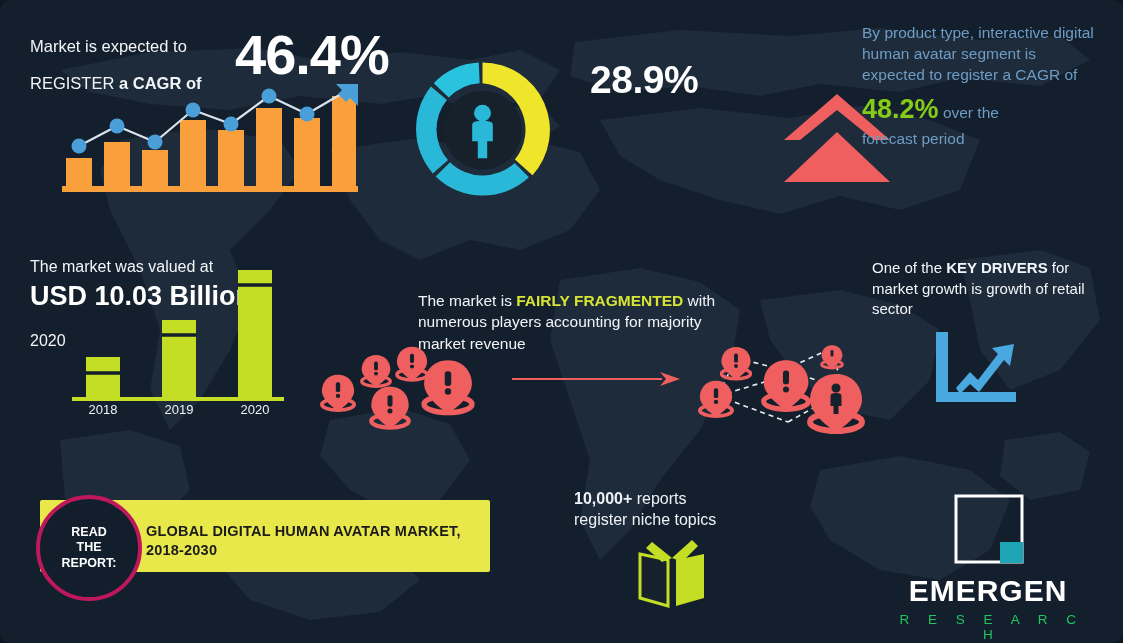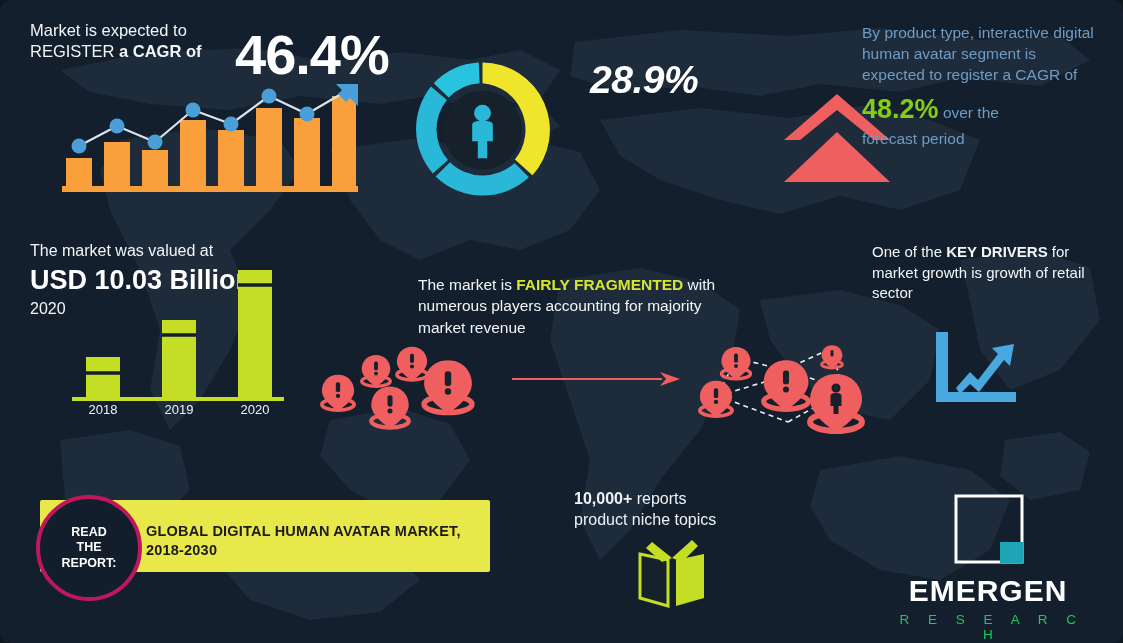--- a/index.html
+++ b/index.html
@@ -10,38 +10,38 @@
     overflow:hidden;
     font-family:"Liberation Sans", sans-serif;
     color:#ffffff;
     border-radius:10px;
   }
   .map-layer{position:absolute;inset:0;pointer-events:none;}
   .abs{position:absolute;}
 
   
   .txt{line-height:1.28;}
-  .t-white{color:#f2f5f8;}
+  .t-white{color:#f2f5f8;margin-top:16px;}
   .t-blue{color:#6f9cc4;}
   .t-yellow{color:#d6e533;text-align:center;}
   .b{font-weight:bold;}
 
   
   #hl-top-left{left:30px;top:20px;width:200px;font-size:16.5px;}
   #big-cagr{left:235px;top:22px;font-size:56px;font-weight:bold;letter-spacing:-1px;color:#ffffff;}
 
   
   #barline{left:60px;top:82px;width:300px;height:112px;}
 
   
   #donut-wrap{left:405px;top:55px;width:155px;height:150px;}
 
   
   #pct289{left:590px;top:58px;width:150px;}
-  #pct289 .num{font-size:39px;font-weight:bold;color:#ffffff;letter-spacing:-0.5px;font-style:italic;}
+  #pct289 .num{font-size:39px;font-weight:bold;color:#ffffff;letter-spacing:-0.5px;}
   #pct289 .sub{font-size:15.5px;color:#e9eef3;line-height:1.33;margin-top:4px;}
 
   
   #tri-wrap{left:782px;top:92px;width:110px;height:92px;}
 
   
   #prodtype{left:862px;top:22px;width:235px;font-size:15.5px;line-height:1.36;}
   #prodtype .pct{font-size:27px;font-weight:bold;color:#84cc16;}
   #prodtype .after{font-size:15.5px;color:#6f9cc4;}
 
@@ -313,21 +313,21 @@
       <span>THE</span><br>
       <span>REPORT:</span>
     </span>
   </div>
 
   <div class="abs" id="reports">
     <div>
       <span class="b">10,000+</span>
       <span>reports</span>
     </div>
-    <div>product  niche topics</div>
+    <div>register  niche topics</div>
   </div>
   <svg class="abs" id="book" viewBox="0 0 76 74">
     <path d="M6,18 L34,24 L34,70 L6,62 Z" fill="#16212c" stroke="#c3de24" stroke-width="3"></path>
     <path d="M70,18 L42,24 L42,70 L70,62 Z" fill="#c3de24"></path>
     <path d="M18,6 L38,22 L28,26 L12,12 Z" fill="#c3de24"></path>
     <path d="M58,4 L38,22 L48,26 L64,10 Z" fill="#c3de24"></path>
   </svg>
 
   <div class="abs" id="logo">
     <svg width="200" height="78" viewBox="0 0 200 78">

